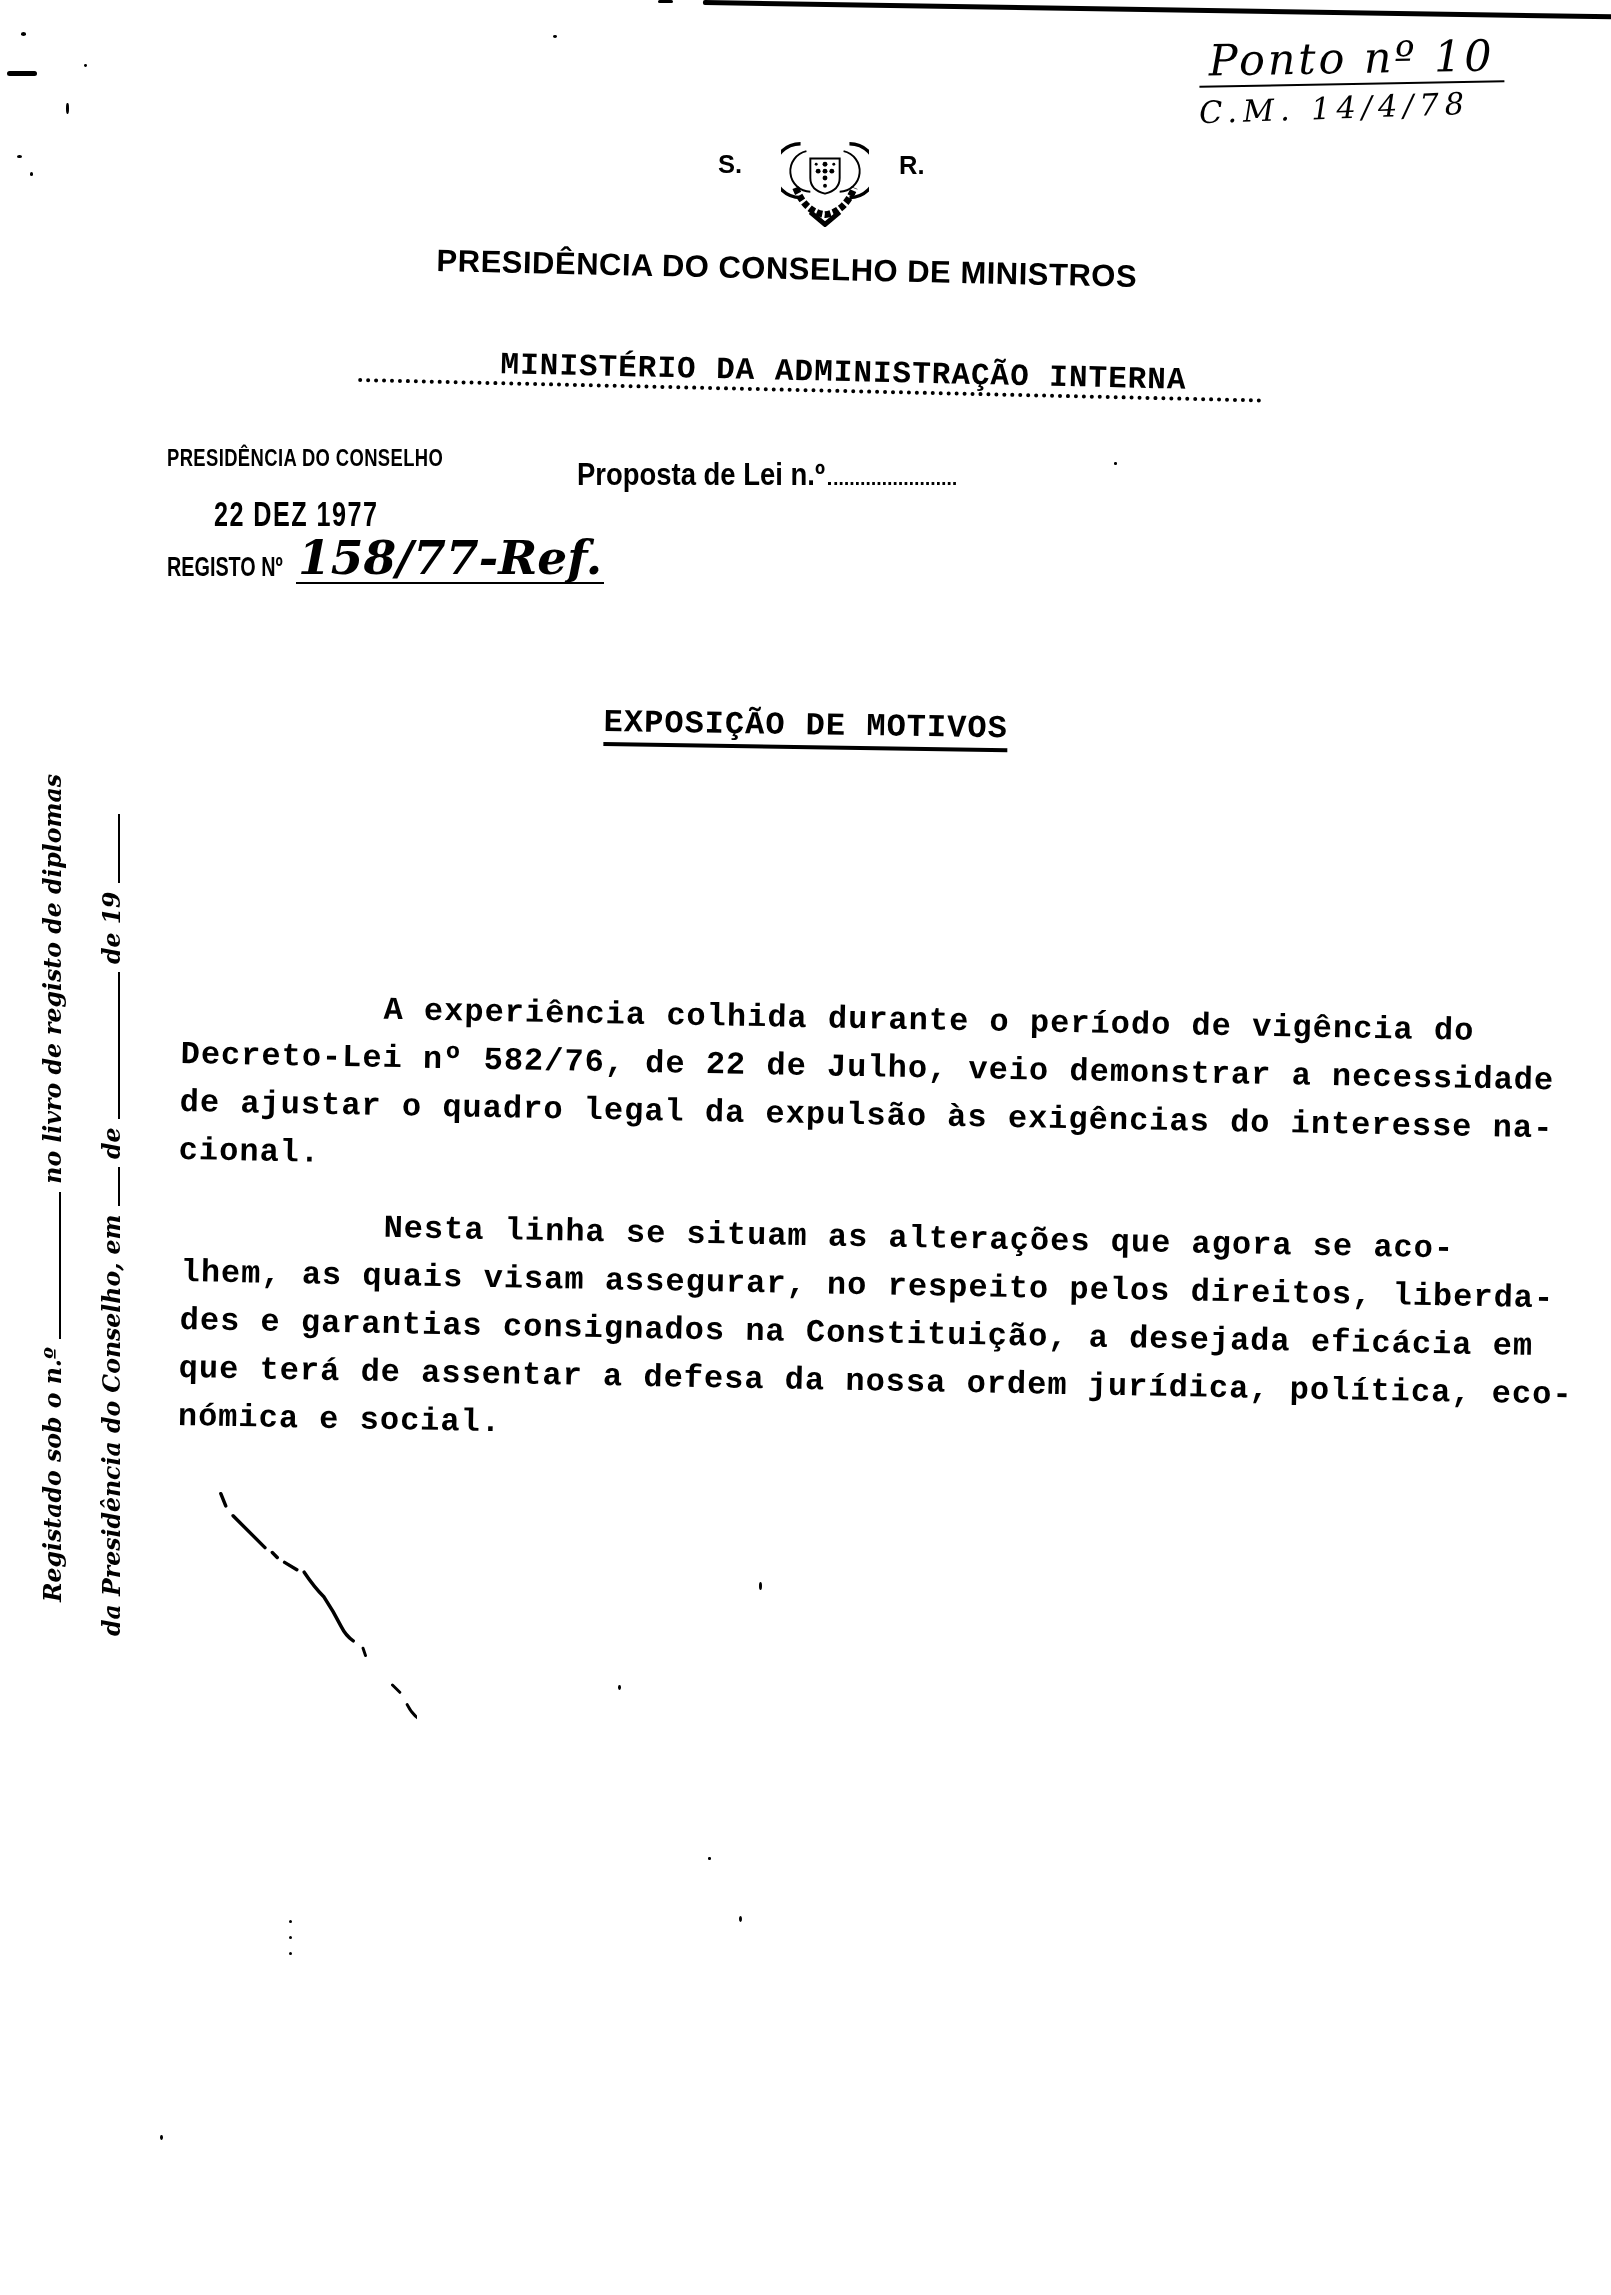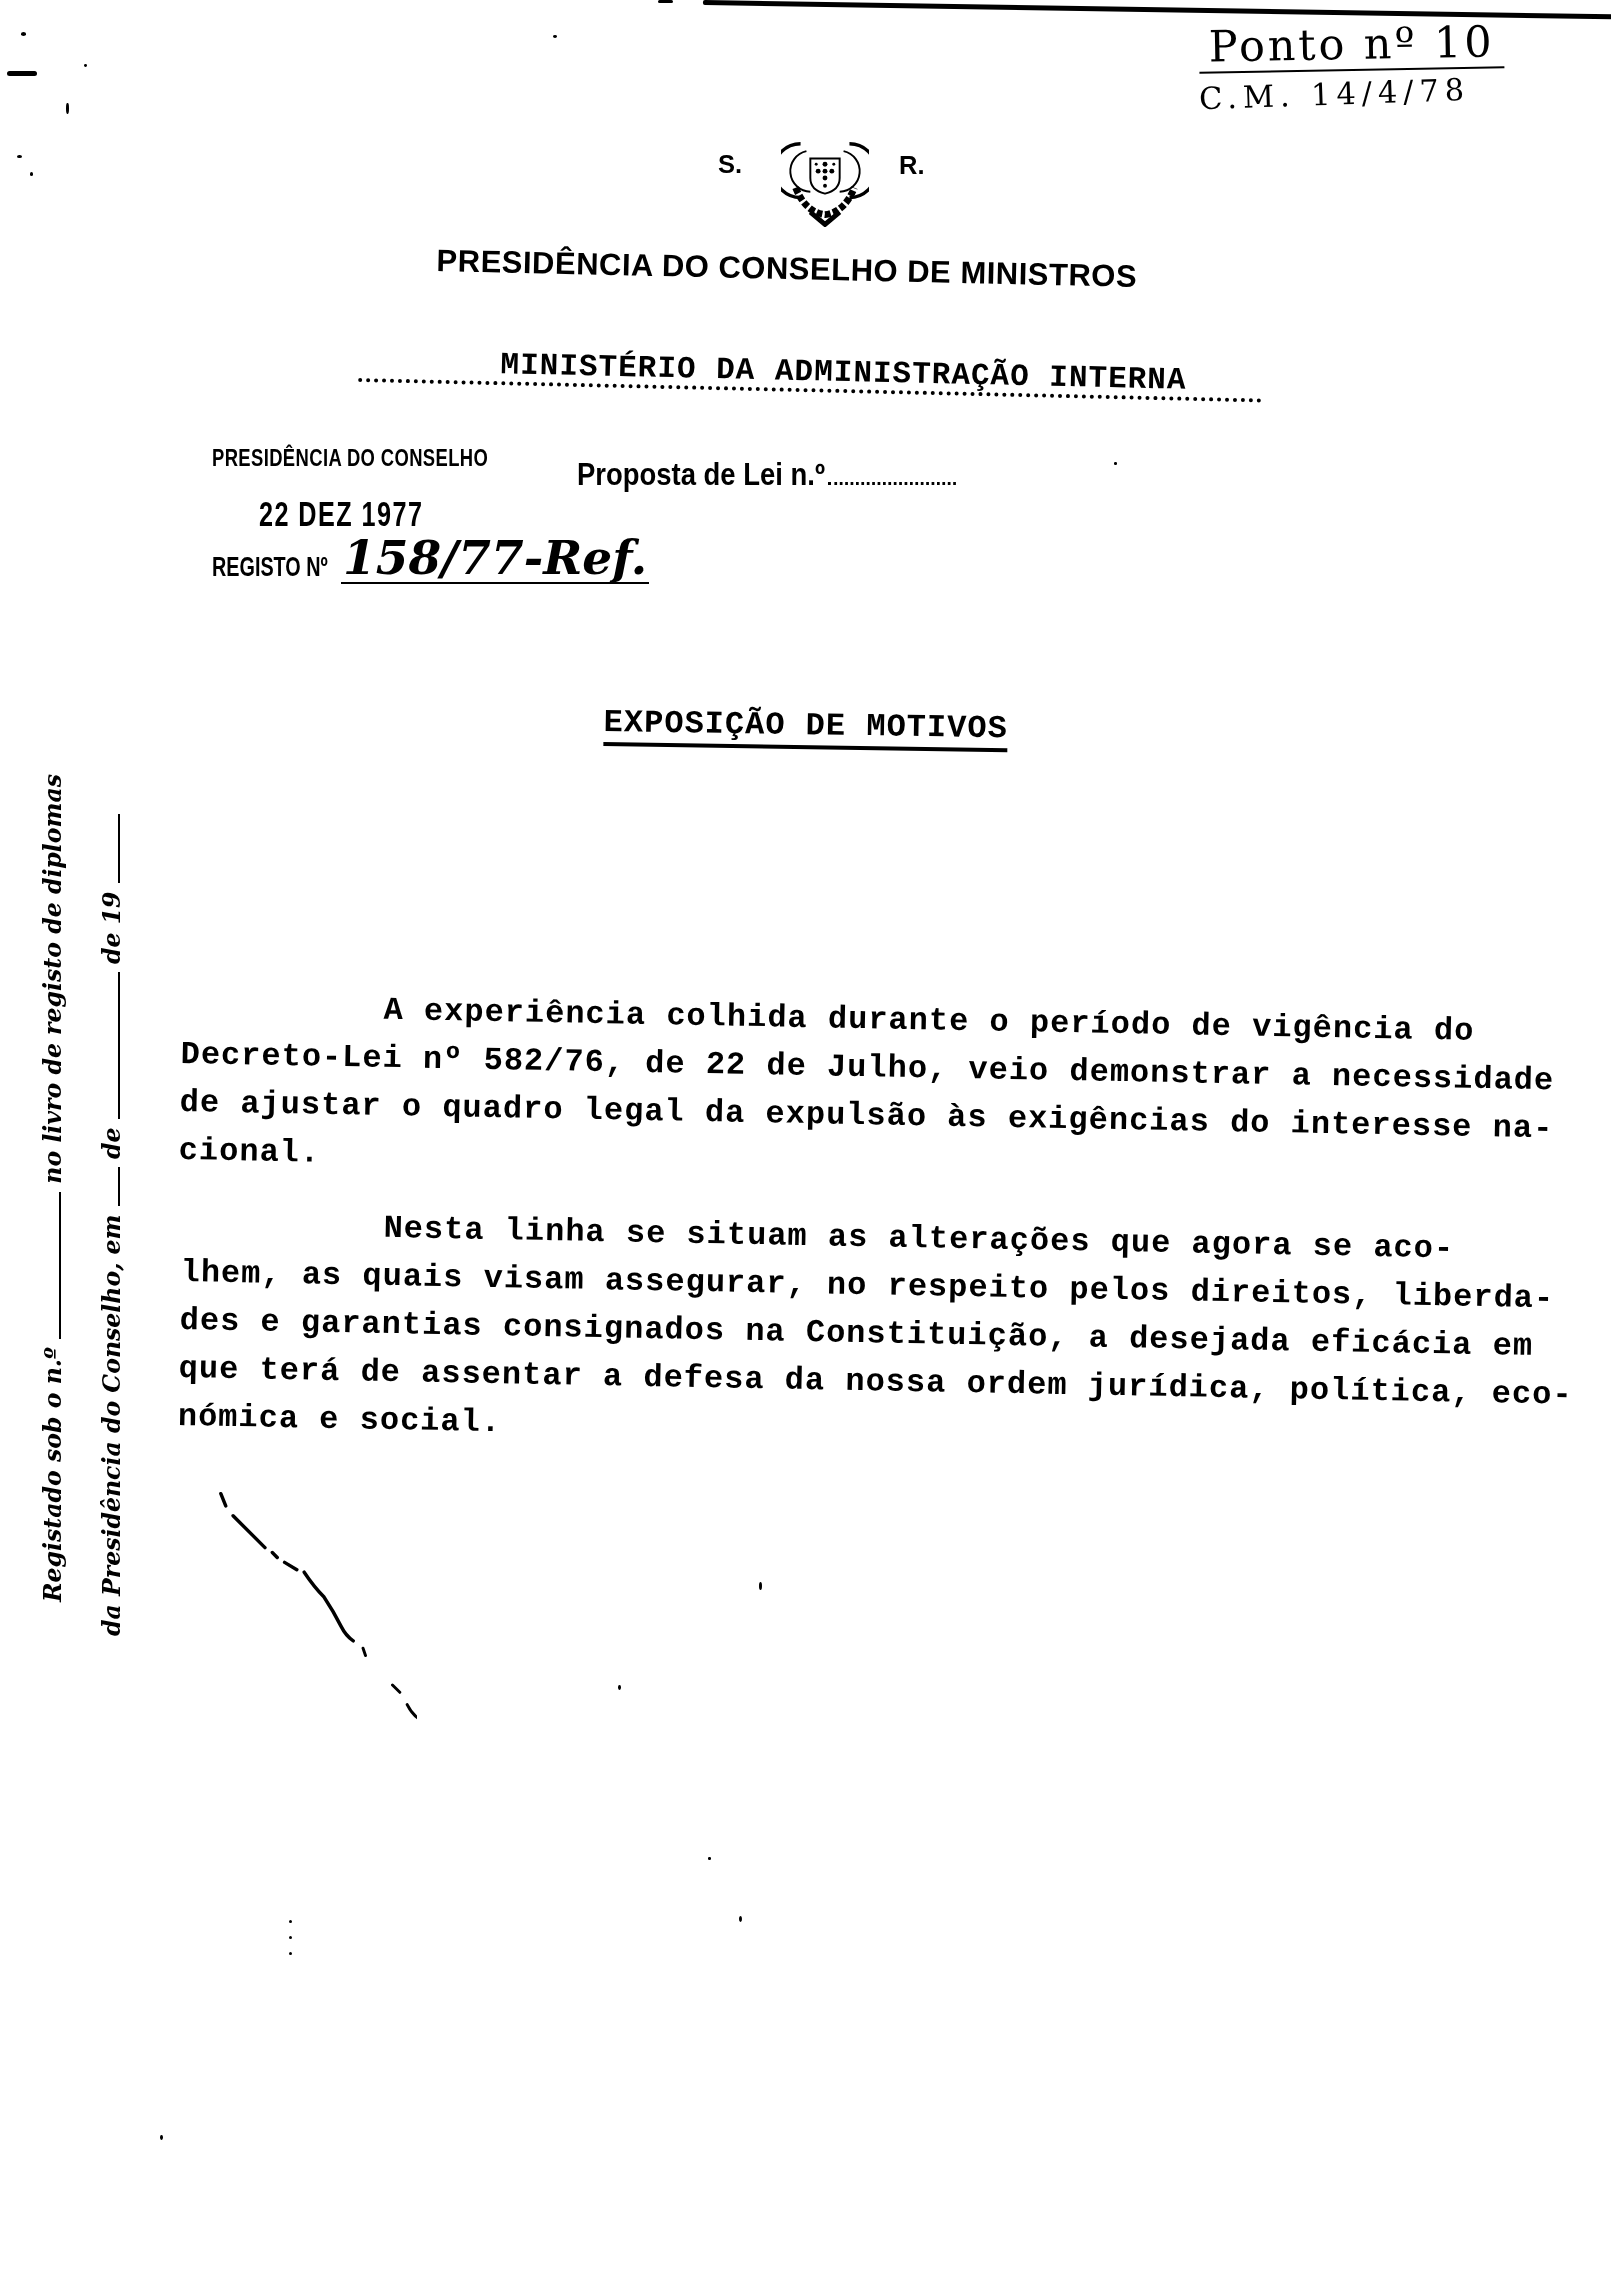--- a/index.html
+++ b/index.html
@@ -30,23 +30,24 @@
       position: absolute;
       left: 658px; top: 0px;
       width: 14.7px; height: 2.9px;
       background: #000;
       border-radius: 1.5px;
     }
 
     
     .hand-annot {
       position: absolute;
-      left: 1199px; top: 20px;
+      left: 1199px; top: 34px;
       width: 305px;
       font-family: "DejaVu Serif", serif;
+      font-style: italic;
       color: #000;
     }
     .hand-annot .line1 {
       font-size: 43px;
       letter-spacing: 2.9px;
       padding-left: 9.8px;
       border-bottom: 2.5px solid #000;
       line-height: 49px;
       transform: rotate(-1deg);
     }
@@ -107,21 +108,20 @@
       width: 904px; height: 0;
       border-bottom: 4.4px dotted #000;
     }
 
     
     .stamp {
       position: absolute;
       left: 167px; top: 445px;
       font-family: "Liberation Sans", sans-serif;
       font-weight: bold;
-      margin-left: 45px;
     }
     .stamp .org {
       font-size: 23.6px;
       transform: scaleX(0.78);
       transform-origin: left top;
       white-space: nowrap;
       letter-spacing: 0.5px;
     }
     .stamp .date {
       position: absolute;

